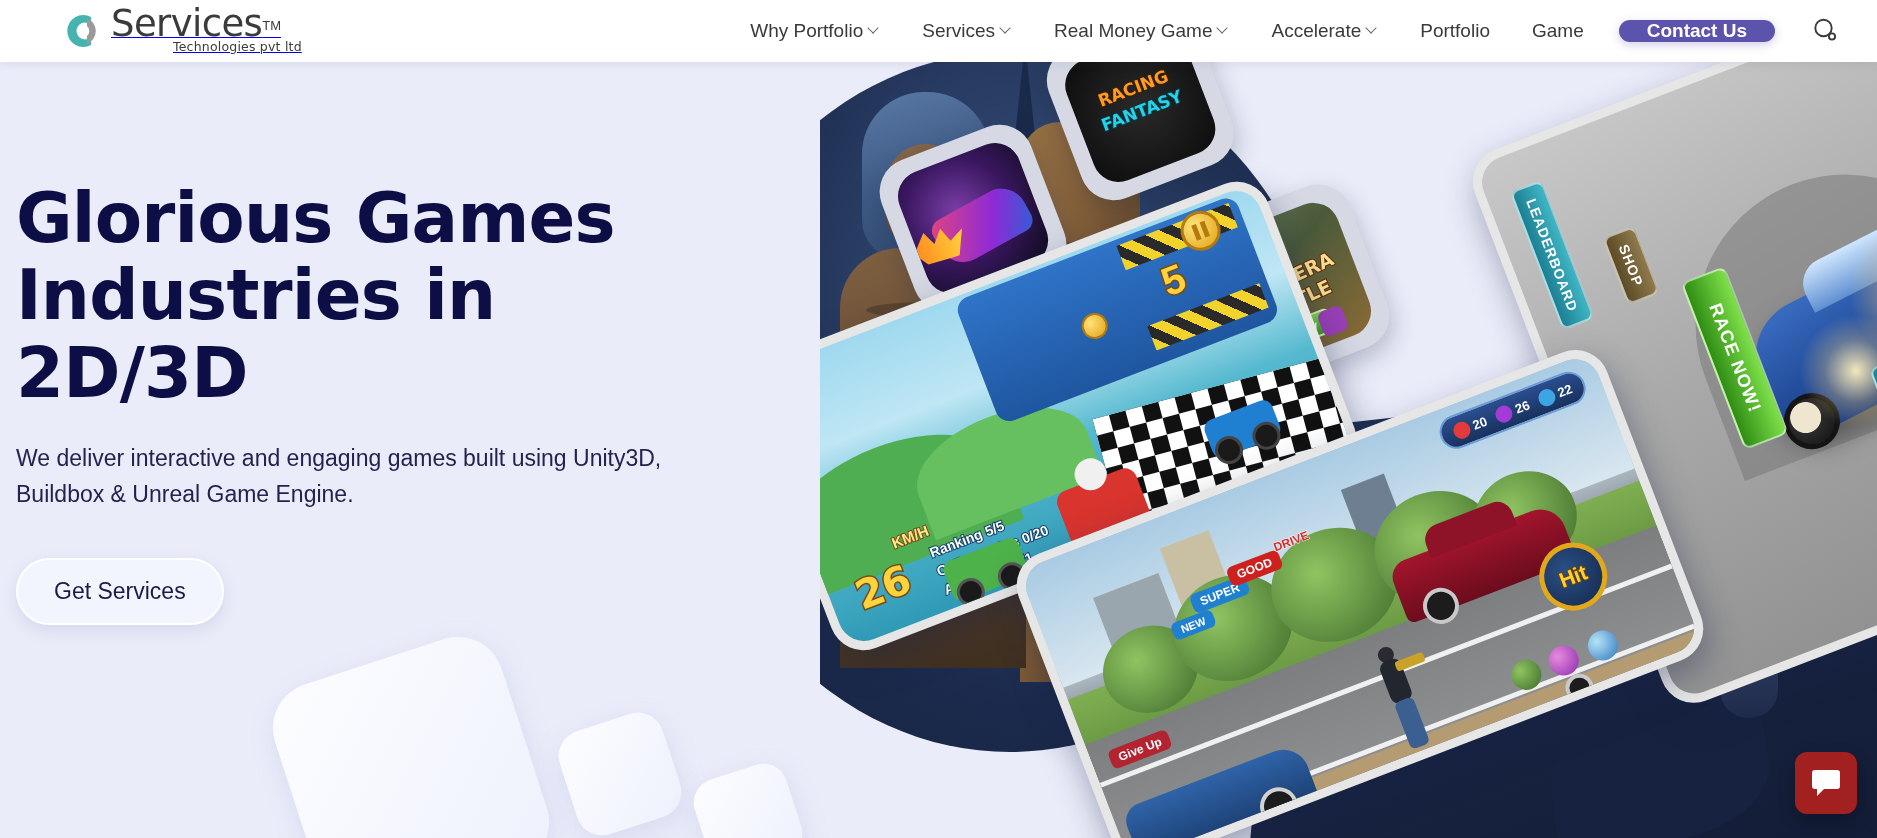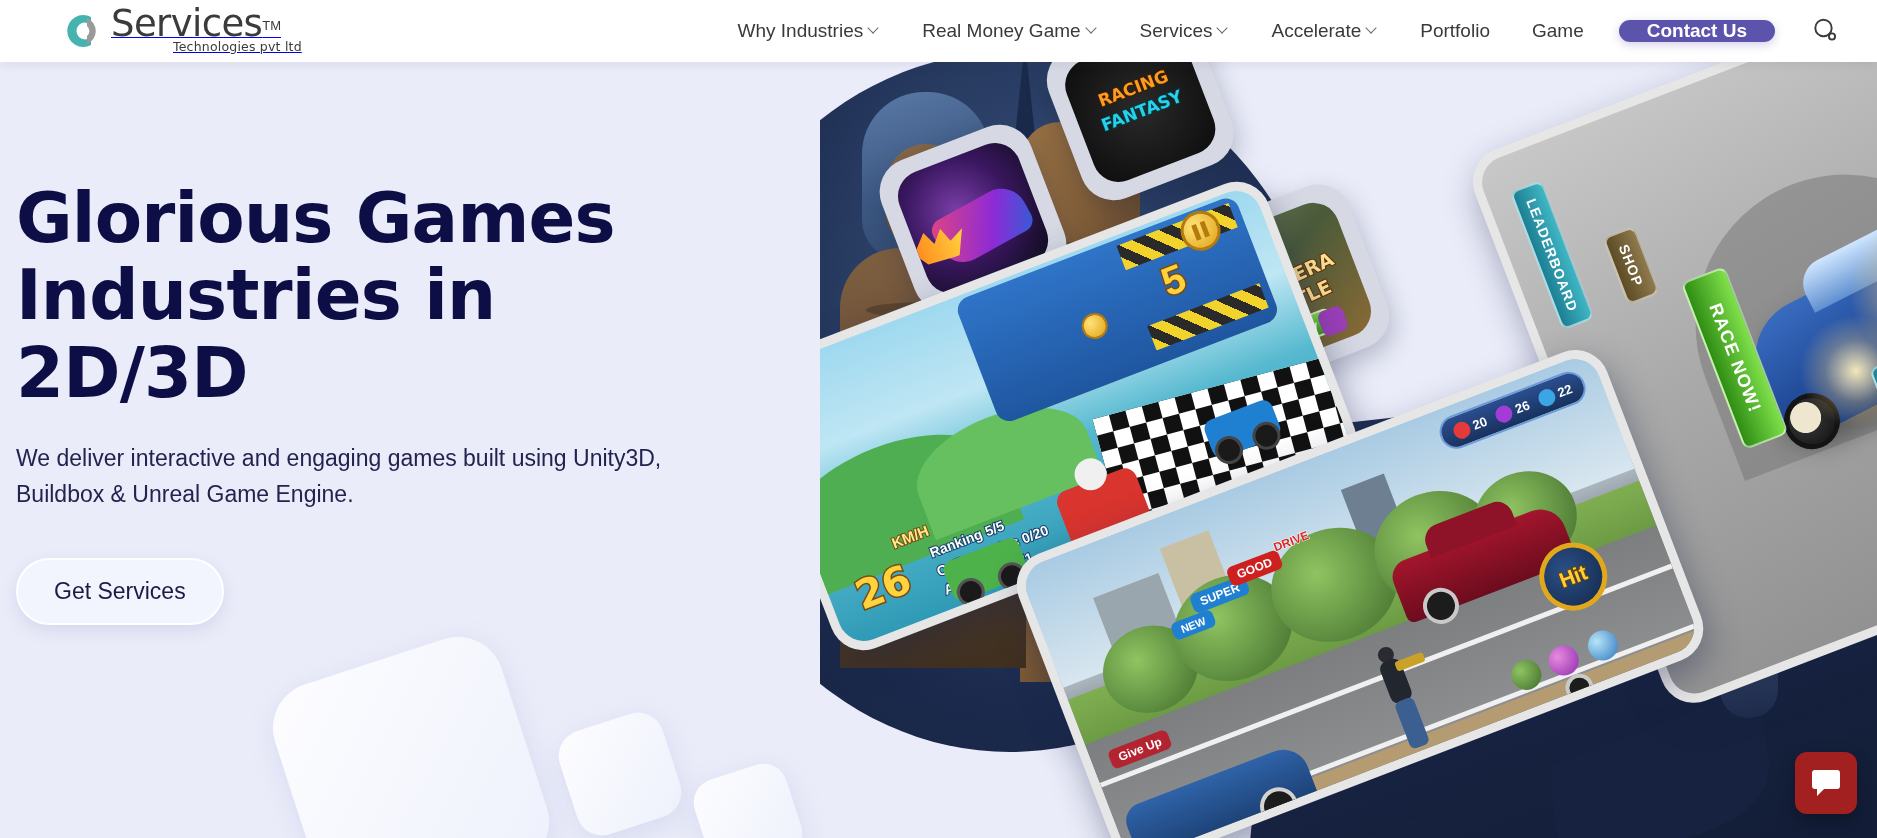--- a/index.html
+++ b/index.html
@@ -511,29 +511,29 @@
         </svg>
       </span>
       <span class="logo-text-block">
         <span class="logo-word">Services</span><span class="logo-tm">TM</span>
         <div class="logo-sub">Technologies pvt ltd</div>
       </span>
     </a>
 
     <nav id="nav">
       <div class="nav-item">
-        <span>Why Industries</span>
+        <span>Why Portfolio</span>
+        <span class="chev"></span>
+      </div>
+      <div class="nav-item">
+        <span>Services</span>
         <span class="chev"></span>
       </div>
       <div class="nav-item">
         <span>Real Money Game</span>
-        <span class="chev"></span>
-      </div>
-      <div class="nav-item">
-        <span>Services</span>
         <span class="chev"></span>
       </div>
       <div class="nav-item">
         <span>Accelerate</span>
         <span class="chev"></span>
       </div>
       <div class="nav-item">
         <span>Portfolio</span>
       </div>
       <div class="nav-item">

